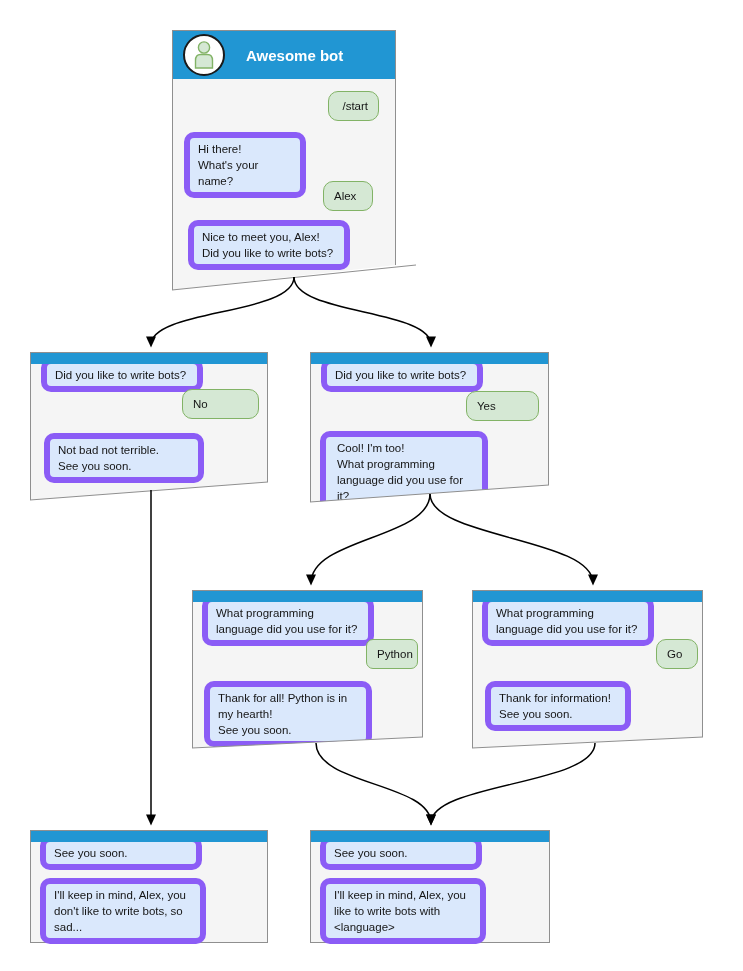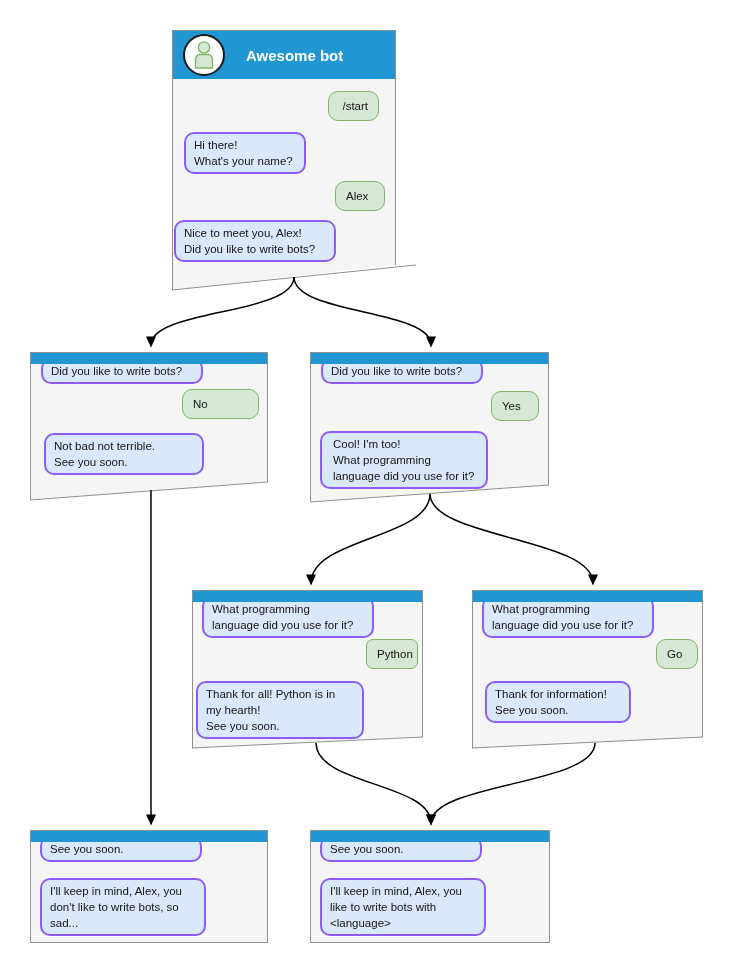--- a/index.html
+++ b/index.html
@@ -17,21 +17,21 @@
     position:absolute;left:0;top:0;right:0;background:#2196d3;z-index:3;
     display:flex;align-items:center;
   }
   .win-title{color:#ffffff;font-weight:bold;font-size:15px;margin-left:20px;}
   .avatar{margin-left:9px;}
   .bubble{
     position:absolute;z-index:1;box-sizing:border-box;
     font-size:11.5px;line-height:16px;color:#151515;
     border-radius:10px;white-space:pre-line;
   }
-  .bot{background:#dae8fc;border:2px solid #8b5cf6;padding:3px 8px;}
+  .bot{background:#dae8fc;border:6px solid #8b5cf6;padding:3px 8px;}
   .user{background:#d5e8d4;border:1px solid #82b366;padding:6px 10px;}
   
   #w-start {left:172px;top:30px;width:224px;height:260px;
     clip-path:polygon(0 0,100% 0,100% calc(100% - 25px),0 100%);}
   #w-start .win-header{height:48px;}
   #w-no {left:30px;top:352px;width:238px;height:148px;
     clip-path:polygon(0 0,100% 0,100% calc(100% - 18px),0 100%);}
   #w-yes {left:310px;top:352px;width:239px;height:150px;
     clip-path:polygon(0 0,100% 0,100% calc(100% - 17px),0 100%);}
   #w-python {left:192px;top:590px;width:231px;height:158px;
@@ -56,48 +56,48 @@
       <svg class="avatar" width="44" height="44" viewBox="0 0 44 44">
         <circle cx="22" cy="22" r="20" fill="#ffffff" stroke="#1a1a1a" stroke-width="2"></circle>
         <circle cx="22" cy="14.5" r="5.6" fill="#d5e8d4" stroke="#82b366" stroke-width="1.4"></circle>
         <path d="M13.5,35 L13.5,27.5 Q13.5,21.5 18.5,21.5 L25.5,21.5 Q30.5,21.5 30.5,27.5 L30.5,35 Z" fill="#d5e8d4" stroke="#82b366" stroke-width="1.4"></path>
       </svg>
       <span class="win-title">Awesome bot</span>
     </div>
     <div class="bubble user" style="right:16px;top:60px;width:51px;text-align:right;">/start</div>
     <div class="bubble bot" style="left:11px;top:101px;width:122px;">Hi there!
 What's your name?</div>
-    <div class="bubble user" style="right:10px;top:150px;width:50px;margin-left:32px;">Alex</div>
-    <div class="bubble bot" style="left:1px;top:189px;width:162px;">Nice to meet you, Alex!
+    <div class="bubble user" style="right:22px;top:150px;width:50px;margin-left:32px;">Alex</div>
+    <div class="bubble bot" style="left:15px;top:189px;width:162px;">Nice to meet you, Alex!
 Did you like to write bots?</div>
   </div>
 
   <div class="win thin" id="w-no">
     <div class="win-header"></div>
     <div class="bubble bot" style="left:10px;top:5px;width:162px;">Did you like to write bots?</div>
     <div class="bubble user" style="right:8px;top:36px;width:77px;">No</div>
     <div class="bubble bot" style="left:13px;top:80px;width:160px;">Not bad not terrible.
 See you soon.</div>
   </div>
 
   <div class="win thin" id="w-yes">
     <div class="win-header"></div>
     <div class="bubble bot" style="left:10px;top:5px;width:162px;">Did you like to write bots?</div>
-    <div class="bubble user" style="right:9px;top:38px;width:48px;">Yes</div>
+    <div class="bubble user" style="right:9px;top:38px;width:73px;">Yes</div>
     <div class="bubble bot" style="left:9px;top:78px;width:168px;padding-left:11px;">Cool! I'm too!
 What programming
 language did you use for it?</div>
   </div>
 
   <div class="win thin" id="w-python">
     <div class="win-header"></div>
     <div class="bubble bot" style="left:9px;top:5px;width:172px;">What programming
 language did you use for it?</div>
     <div class="bubble user" style="right:4px;top:48px;width:52px;border-radius:7px;">Python</div>
-    <div class="bubble bot" style="left:3px;top:90px;width:168px;">Thank for all! Python is in
+    <div class="bubble bot" style="left:11px;top:90px;width:168px;">Thank for all! Python is in
 my hearth!
 See you soon.</div>
   </div>
 
   <div class="win thin" id="w-go">
     <div class="win-header"></div>
     <div class="bubble bot" style="left:9px;top:5px;width:172px;">What programming
 language did you use for it?</div>
     <div class="bubble user" style="right:4px;top:48px;width:42px;margin-left:36px;">Go</div>
     <div class="bubble bot" style="left:12px;top:90px;width:146px;">Thank for information!

